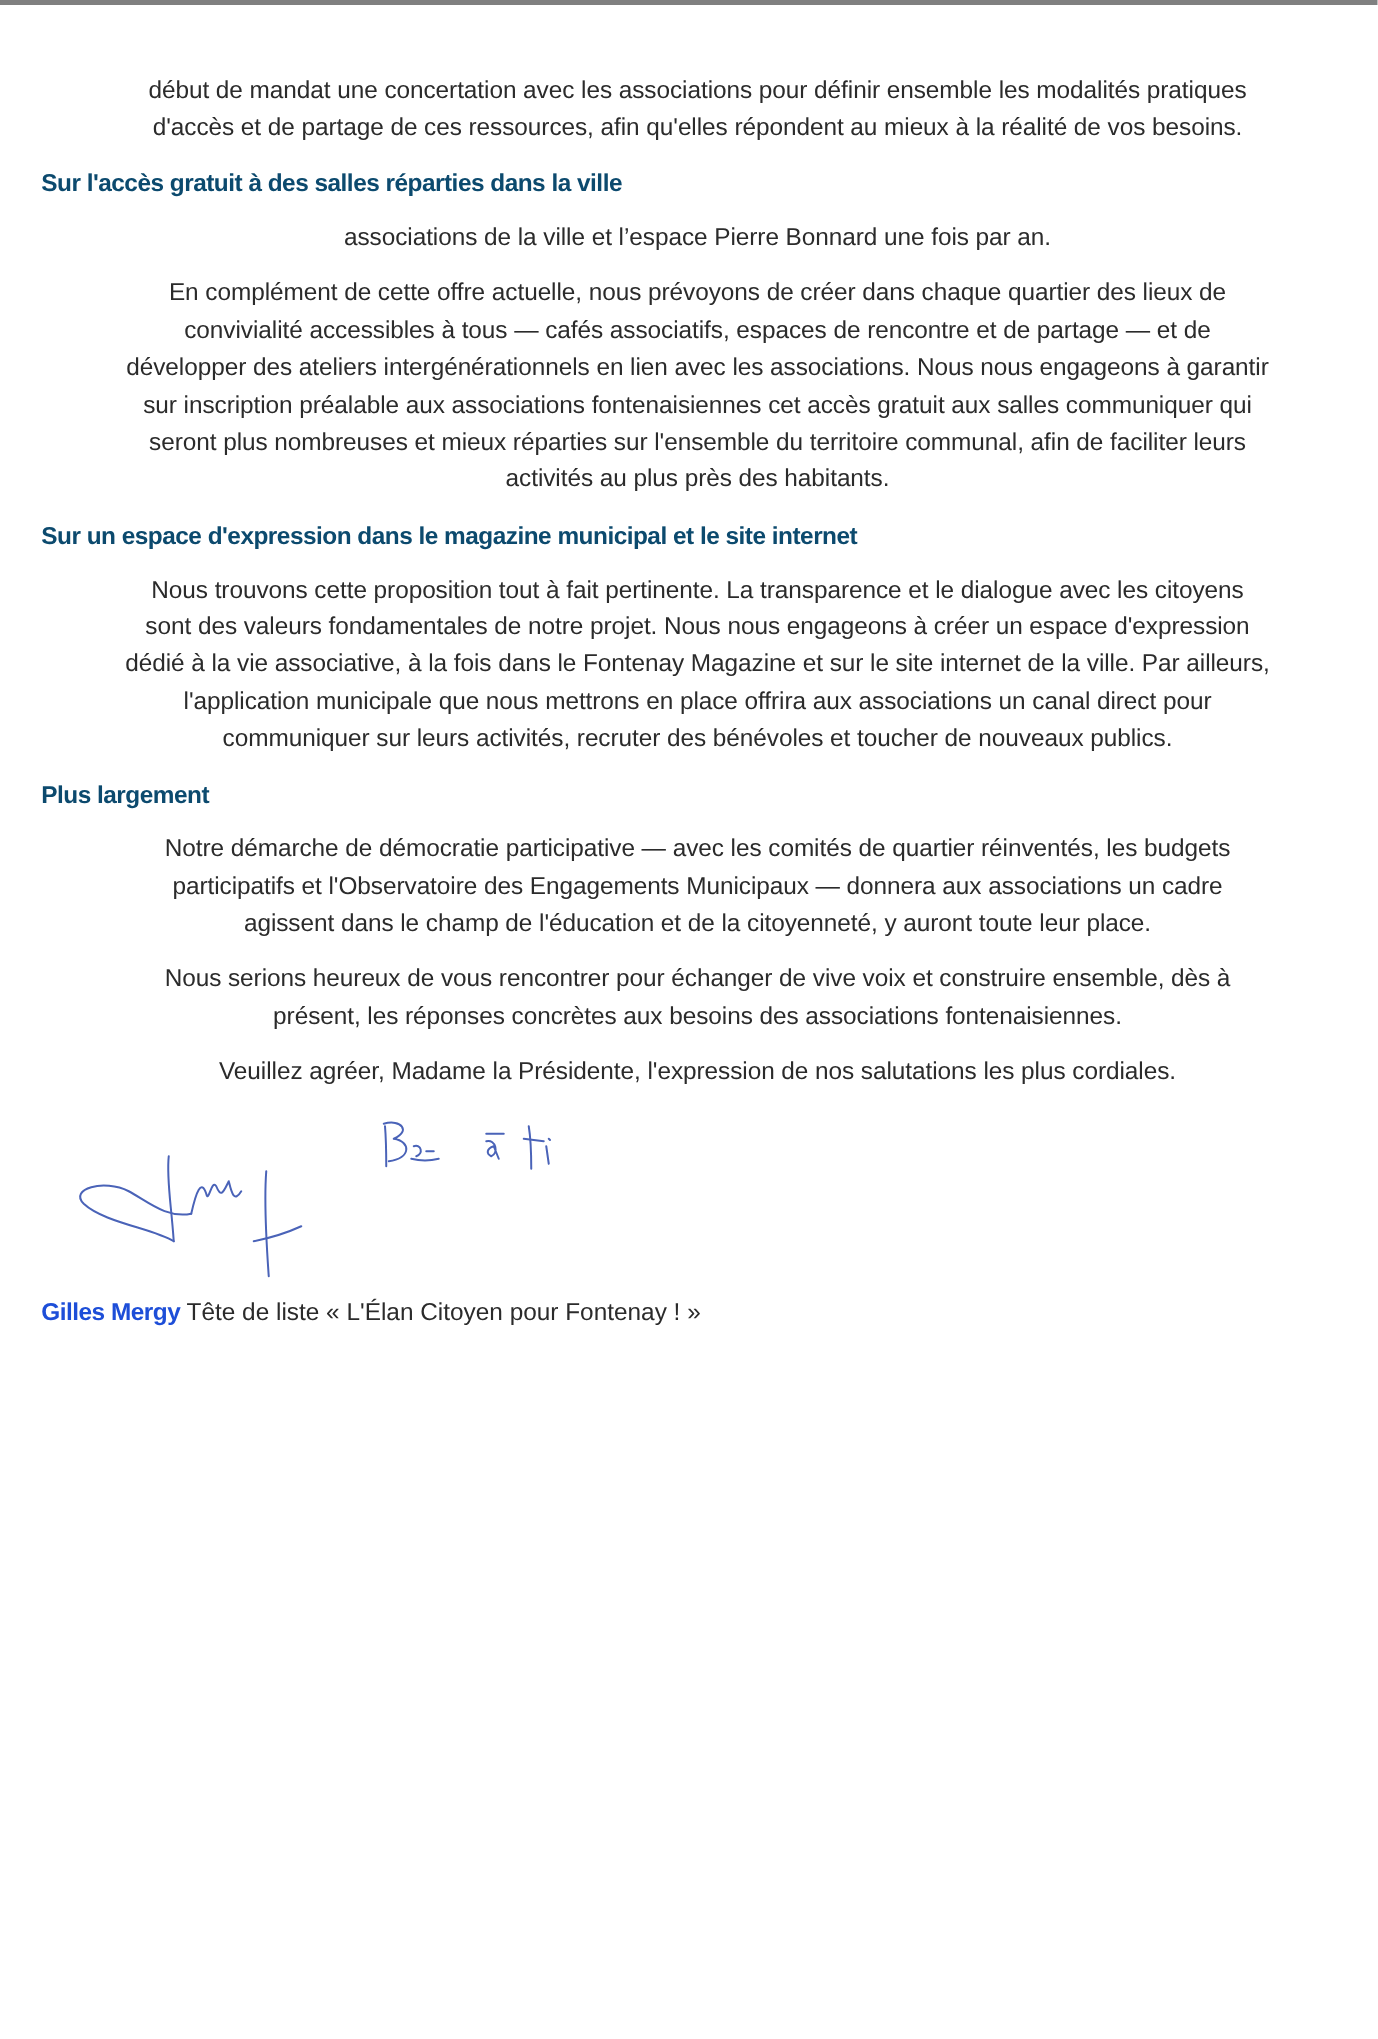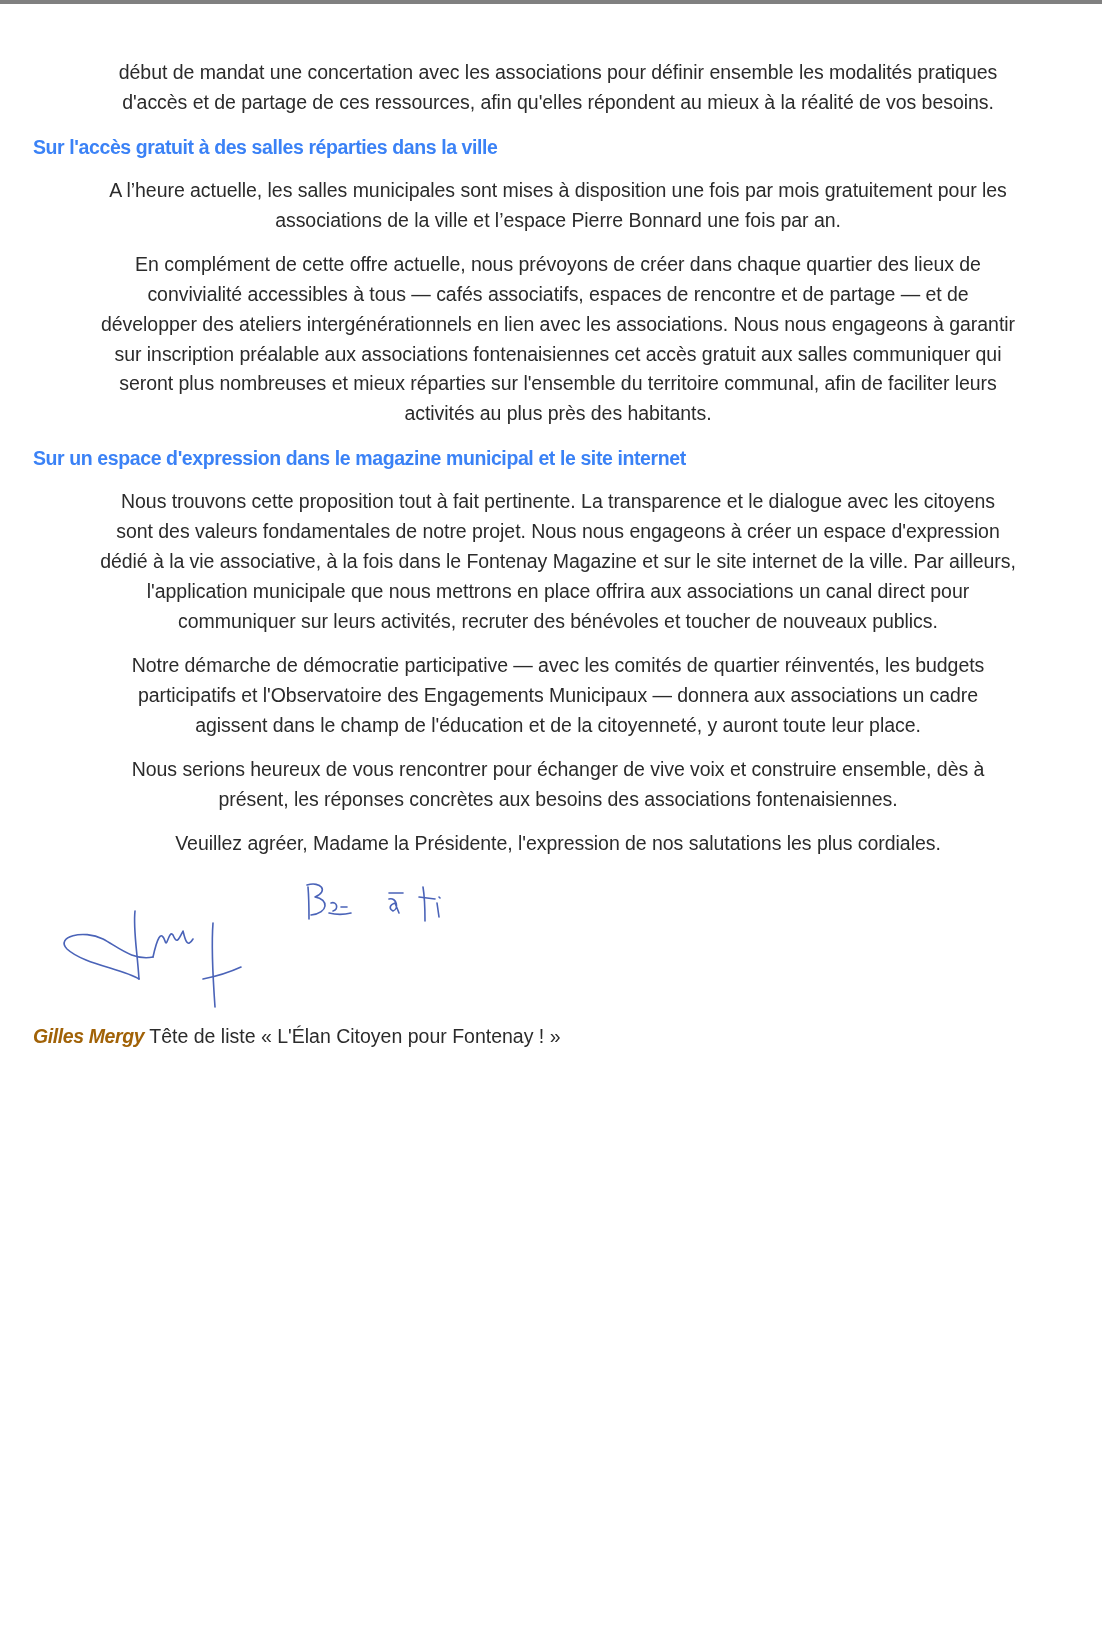--- a/index.html
+++ b/index.html
@@ -37,80 +37,79 @@
     .para {
       margin: 0 0 14.5px 0;
       text-align: center;
     }
     .heading {
       font-size: 19.5px;
       line-height: 30px;
       font-weight: bold;
       letter-spacing: -0.4px;
       margin: 0 0 14px 0;
-      color: #3b82f6;
+      color: #0c4a6e;
       white-space: nowrap;
     }
     .signature-block {
       position: relative;
       height: 152px;
       margin-top: -4px;
     }
     .signature-svg {
       position: absolute;
       left: 20px;
       top: 0;
     }
     .signoff {
       font-size: 19.5px;
       line-height: 30px;
       white-space: nowrap;
     }
     .signoff .name {
       font-weight: bold;
       letter-spacing: -0.4px;
-      color: #a16207;
-      font-style: italic;
+      color: #1d4ed8;
     }
   </style>
 </head>
 <body>
 
 <div class="top-bar"></div>
 
 <div class="page">
 
   <div class="para">
     <div class="line">début de mandat une concertation avec les associations pour définir ensemble les modalités pratiques</div>
     <div class="line">d'accès et de partage de ces ressources, afin qu'elles répondent au mieux à la réalité de vos besoins.</div>
   </div>
 
   <div class="heading">Sur l'accès gratuit à des salles réparties dans la ville</div>
   <div class="para">
-    <div class="line">A l’heure actuelle, les salles municipales sont mises à disposition une fois par mois gratuitement pour les</div>
     <div class="line">associations de la ville et l’espace Pierre Bonnard une fois par an.</div>
   </div>
   <div class="para">
     <div class="line">En complément de cette offre actuelle, nous prévoyons de créer dans chaque quartier des lieux de</div>
     <div class="line">convivialité accessibles à tous — cafés associatifs, espaces de rencontre et de partage — et de</div>
     <div class="line">développer des ateliers intergénérationnels en lien avec les associations. Nous nous engageons à garantir</div>
     <div class="line">sur inscription préalable aux associations fontenaisiennes cet accès gratuit aux salles communiquer qui</div>
     <div class="line">seront plus nombreuses et mieux réparties sur l'ensemble du territoire communal, afin de faciliter leurs</div>
     <div class="line">activités au plus près des habitants.</div>
   </div>
 
   <div class="heading">Sur un espace d'expression dans le magazine municipal et le site internet</div>
   <div class="para">
     <div class="line">Nous trouvons cette proposition tout à fait pertinente. La transparence et le dialogue avec les citoyens</div>
     <div class="line">sont des valeurs fondamentales de notre projet. Nous nous engageons à créer un espace d'expression</div>
     <div class="line">dédié à la vie associative, à la fois dans le Fontenay Magazine et sur le site internet de la ville. Par ailleurs,</div>
     <div class="line">l'application municipale que nous mettrons en place offrira aux associations un canal direct pour</div>
     <div class="line">communiquer sur leurs activités, recruter des bénévoles et toucher de nouveaux publics.</div>
   </div>
 
+  <div class="heading">Plus largement</div>
   <div class="para">
     <div class="line">Notre démarche de démocratie participative — avec les comités de quartier réinventés, les budgets</div>
     <div class="line">participatifs et l'Observatoire des Engagements Municipaux — donnera aux associations un cadre</div>
     <div class="line">agissent dans le champ de l'éducation et de la citoyenneté, y auront toute leur place.</div>
   </div>
   <div class="para">
     <div class="line">Nous serions heureux de vous rencontrer pour échanger de vive voix et construire ensemble, dès à</div>
     <div class="line">présent, les réponses concrètes aux besoins des associations fontenaisiennes.</div>
   </div>
   <div class="para">

